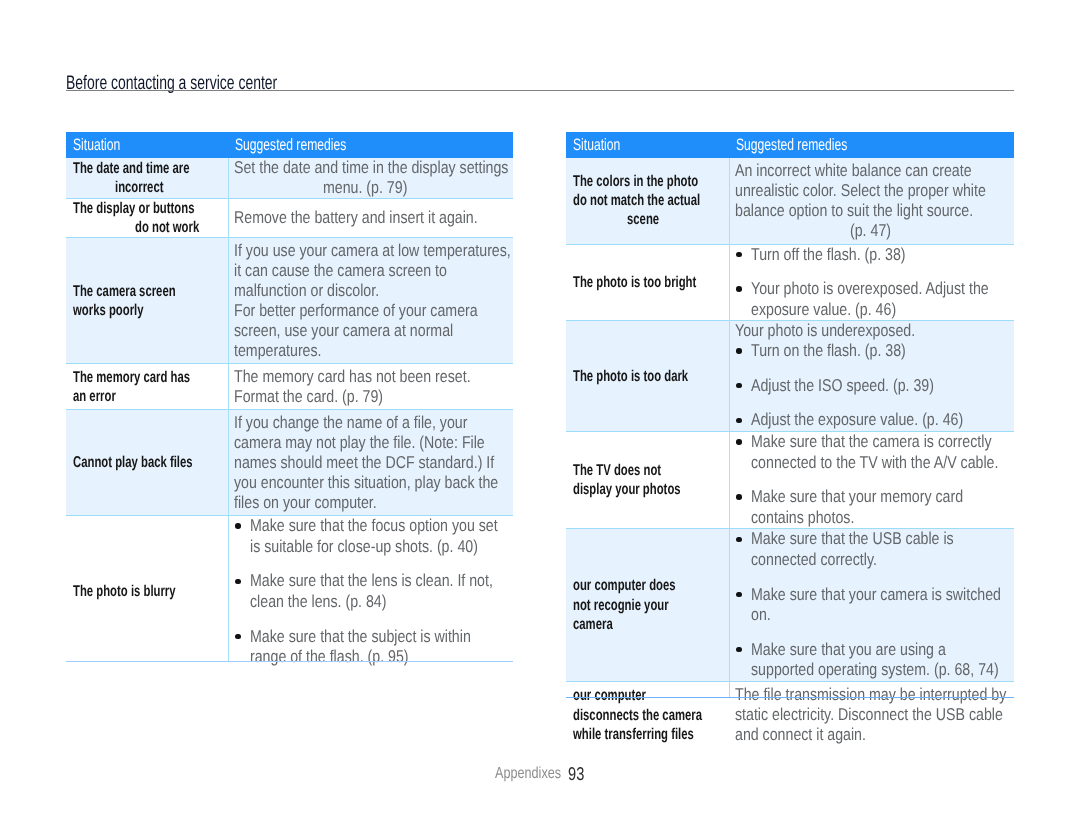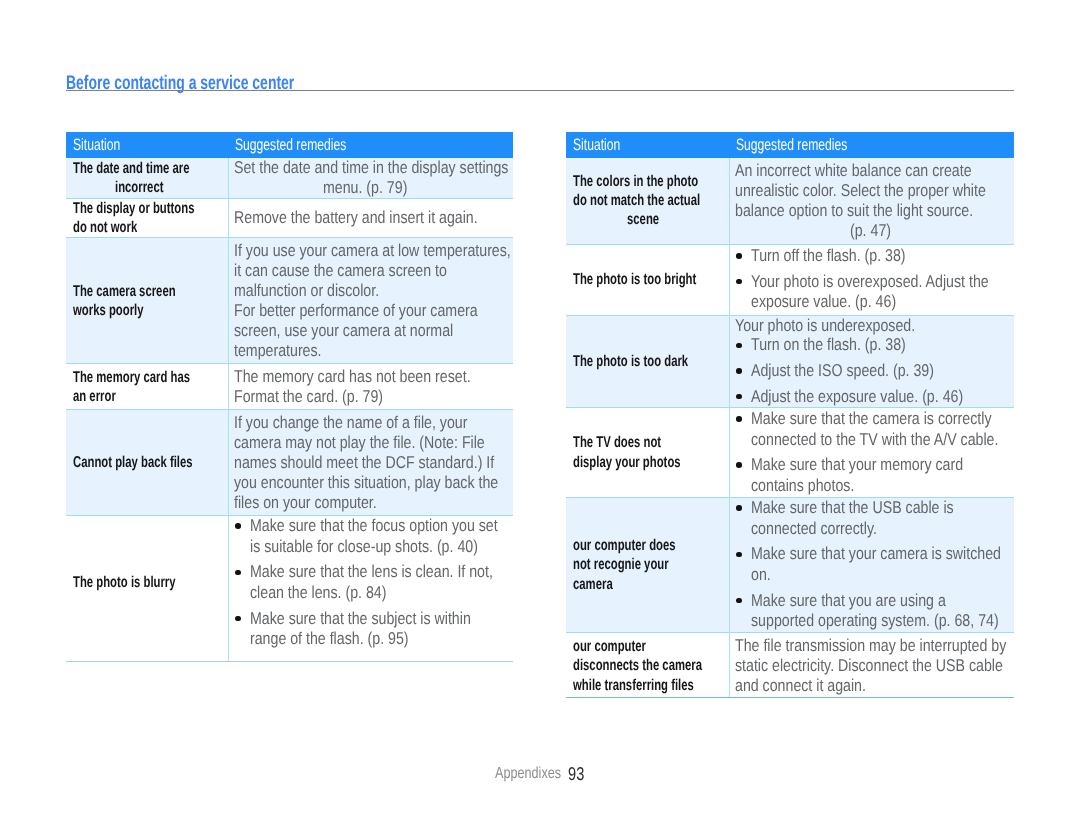--- a/index.html
+++ b/index.html
@@ -4,21 +4,21 @@
 <style>
   html,body{margin:0;padding:0;}
   body{width:1080px;height:815px;background:#ffffff;
        font-family:"Liberation Sans",sans-serif;overflow:hidden;
        -webkit-font-smoothing:antialiased;text-rendering:geometricPrecision;}
   .page{position:relative;width:1080px;height:815px;}
   .sx{display:inline-block;transform-origin:0% 50%;white-space:nowrap;}
 
   
   .rh{position:absolute;left:66px;top:72px;width:948px;}
-  .rh-title{font-size:19.6px;color:#3b82f6;font-weight:700;
+  .rh-title{font-size:19.6px;color:#0f172a;font-weight:400;
             line-height:22px;white-space:nowrap;}
   .rh-title .sx{transform:scaleX(0.713);}
   .rh-rule{position:absolute;left:0;top:18px;width:948px;height:1px;background:#808080;}
 
   
   .tbl{position:absolute;box-sizing:border-box;}
   .tbl table{border-collapse:collapse;table-layout:fixed;width:100%;}
   .hdr td{background:#1f8efb;color:#ffffff;font-size:16.5px;
           font-weight:400;padding:0 0 1px 7px;box-sizing:border-box;
           vertical-align:middle;line-height:18px;margin-top:30px;}
@@ -29,21 +29,21 @@
   td.sit .sx{transform:scaleX(0.722);}
   td.rem{font-size:17.1px;font-weight:400;color:#636669;line-height:19.9px;
          padding:0 0 0 6px;vertical-align:middle;}
   td.rem .sx{transform:scaleX(0.83);}
   tr.alt td{background:#e6f2fe;}
   tr.sep td{border-top:1px solid #9adcfa;}
   .tbl .vline{position:absolute;top:26px;width:1px;background:#a6e0fb;}
   .tbl .botline{position:absolute;left:0;height:1px;background:#9fcdfd;}
   #tbl1 .botline{background:#6fb4fb;}
   td.rem .remedy-line, td.sit .situation-line{white-space:nowrap;}
-  .bl{position:relative;padding-left:16px;line-height:20.6px;margin-top:5px;}
+  .bl{position:relative;padding-left:16px;line-height:20.6px;margin-top:14px;}
   .bl:first-child{margin-top:0;}
   .pl + .bl{margin-top:0;}
   .bl .dot{position:absolute;left:1px;top:7.2px;width:5.5px;height:5.5px;
            border-radius:50%;background:#111111;font-size:0;line-height:0;}
   .pl{padding-left:0;}
 
   
   .foot{position:absolute;left:495px;top:764px;width:200px;text-align:left;
         white-space:nowrap;line-height:16px;}
   .foot .lbl{font-size:16px;color:#8d8d8d;display:inline-block;
@@ -78,21 +78,21 @@
               <div class="situation-line"><span class="sx">The date and time are</span></div>
               <div class="situation-line"><span class="sx">incorrect</span></div>
             </td>
             <td class="rem">
               <div class="pl">
                 <div class="remedy-line"><span class="sx">Set the date and time in the display settings</span></div>
                 <div class="remedy-line"><span class="sx">menu. (p. 79)</span></div>
               </div>
             </td>
           </tr>
-          <tr class="sep" style="height: 31px;">
+          <tr class="sep" style="height: 31px; text-align: right;">
             <td class="sit">
               <div class="situation-line"><span class="sx">The display or buttons</span></div>
               <div class="situation-line"><span class="sx">do not work</span></div>
             </td>
             <td class="rem">
               <div class="pl">
                 <div class="remedy-line"><span class="sx">Remove the battery and insert it again.</span></div>
               </div>
             </td>
           </tr>

